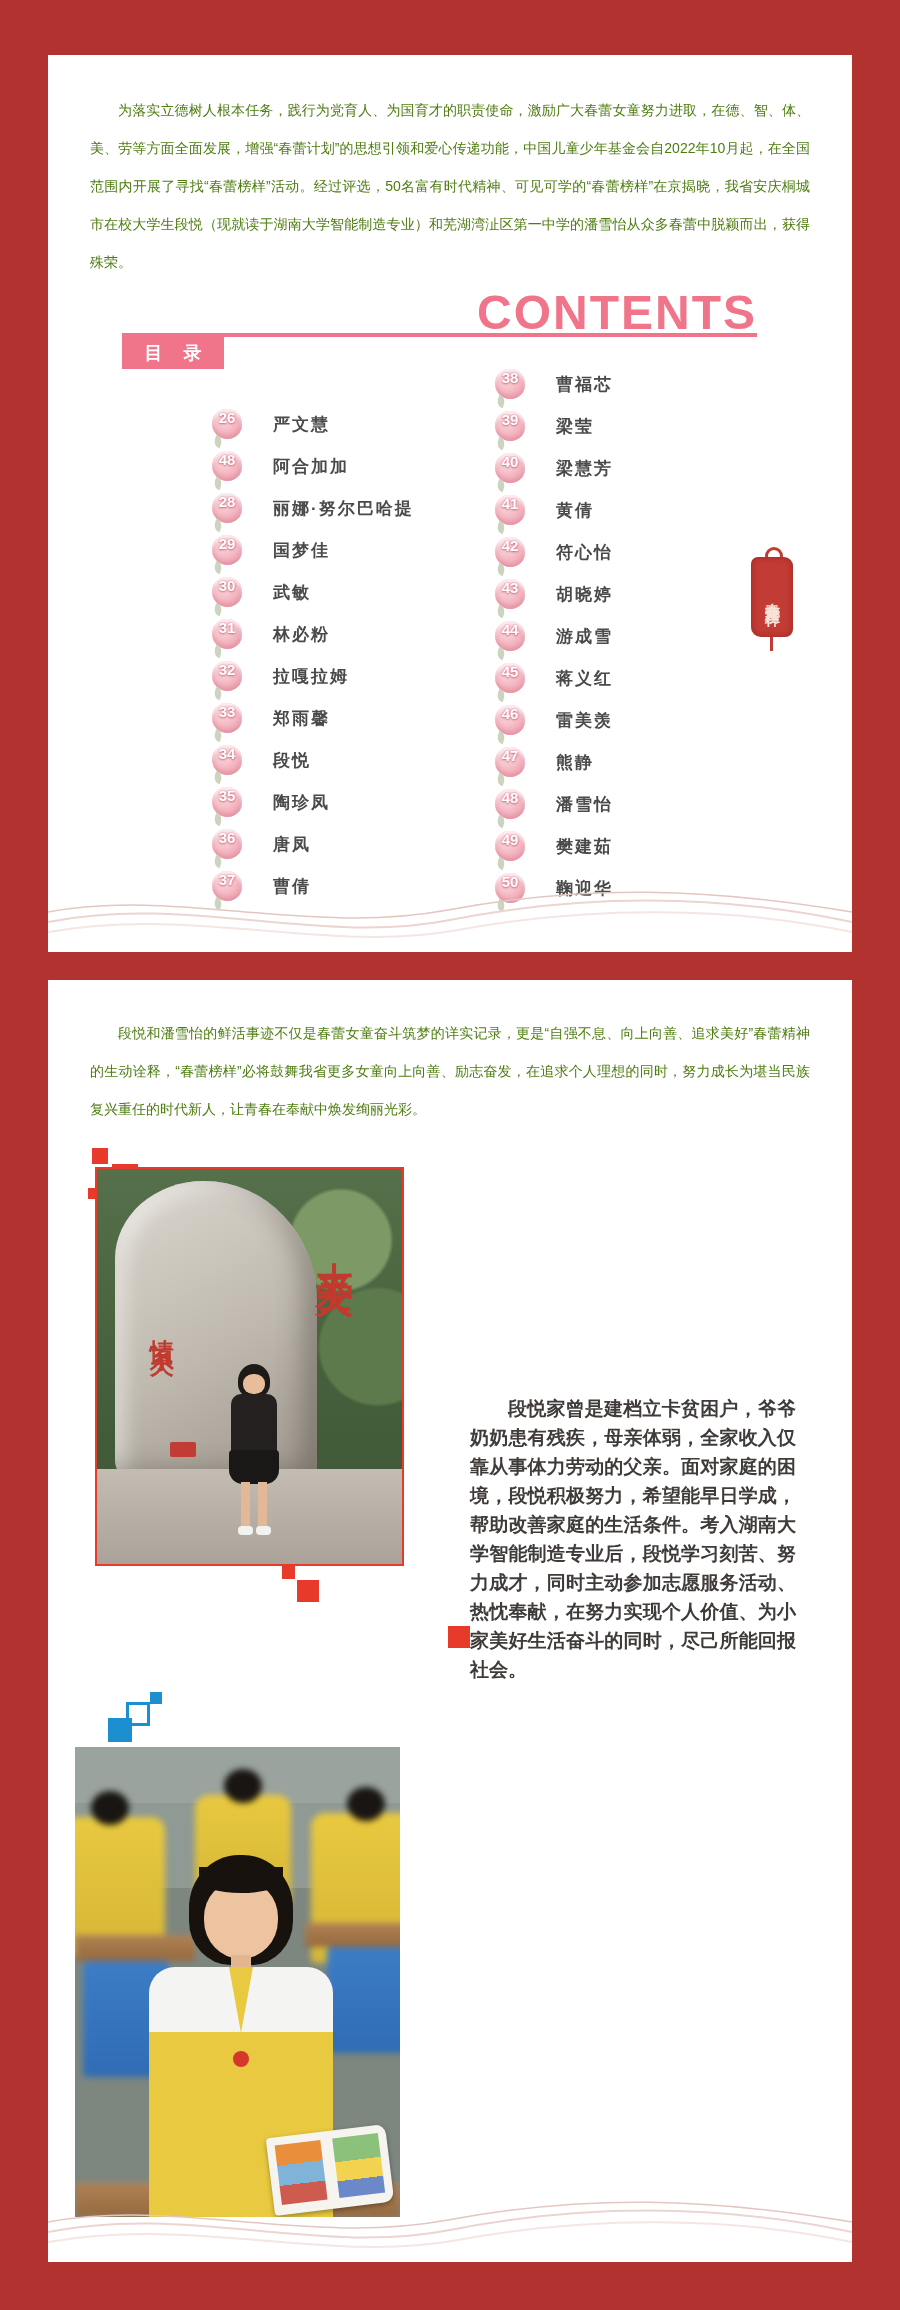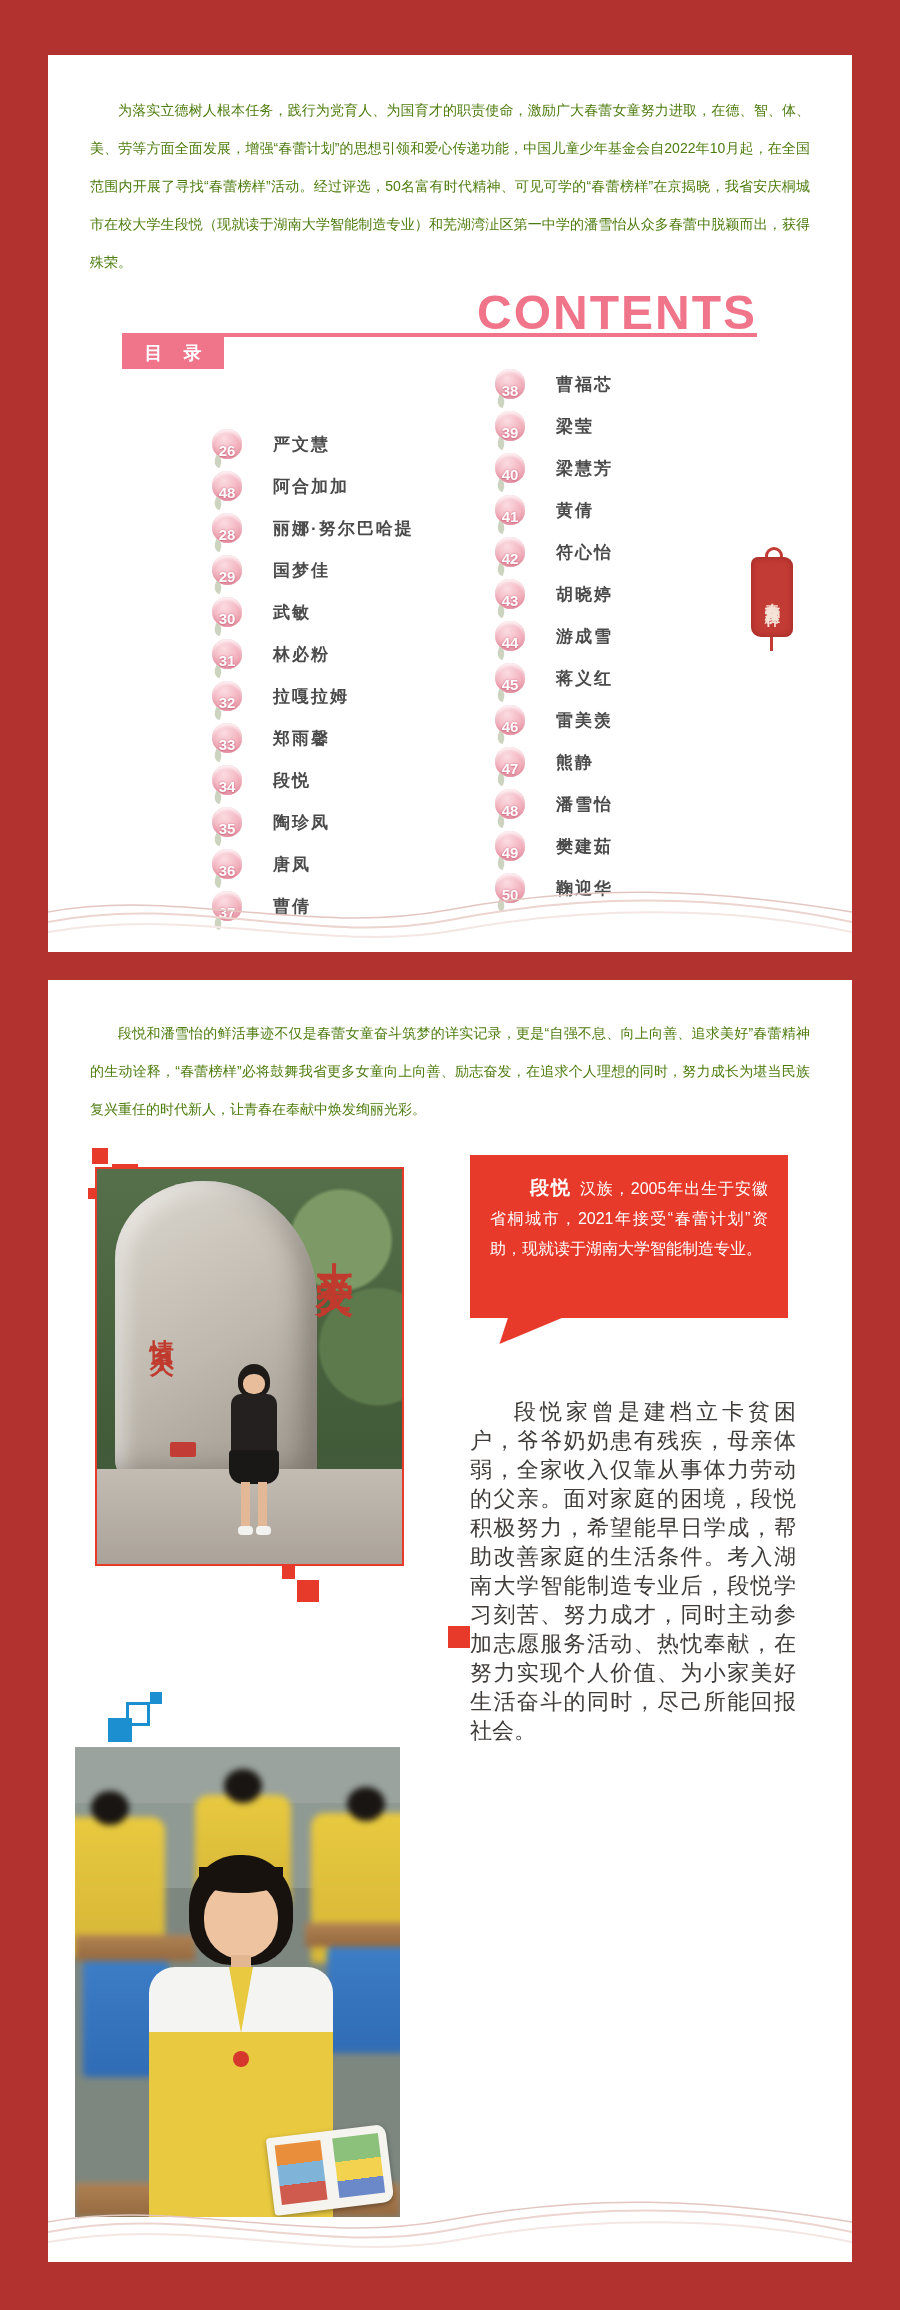--- a/index.html
+++ b/index.html
@@ -17,27 +17,27 @@
   
   #contents-title{position:absolute;top:230px;right:95px;font-size:48px;font-weight:bold;
         color:#f0758a;letter-spacing:2px;}
   #contents-line{position:absolute;top:278px;left:74px;width:635px;height:4px;background:#f0758a;}
   #toc-label-box{position:absolute;top:282px;left:74px;width:102px;height:32px;background:#f0758a;
         color:#ffffff;font-size:18px;font-weight:bold;display:flex;align-items:center;
         justify-content:center;letter-spacing:8px;text-indent:8px;}
 
   
   .toc-col{position:absolute;display:flex;flex-direction:column;}
-  #toc-left{left:164px;top:368px;}
+  #toc-left{left:164px;top:348px;}
   #toc-right{left:447px;top:308px;}
   .toc-row{height:42px;display:flex;align-items:center;}
   .flower{width:30px;height:30px;border-radius:50% 50% 48% 52%;position:relative;flex:0 0 30px;
         background:radial-gradient(circle at 40% 32%,#fbdce1,#f3b3bf 55%,#ea9cab);
         box-shadow:inset 0 -3px 4px rgba(221,130,148,.55), inset 0 3px 3px rgba(255,255,255,.8);
-        display:flex;align-items:flex-end;justify-content:center;}
+        display:flex;align-items:flex-start;justify-content:center;}
   .flower::after{content:"";position:absolute;left:2px;bottom:-8px;width:8px;height:11px;
         background:#ccd4c0;border-radius:0 80% 0 80%;transform:rotate(24deg);}
   .flower-num{font-size:15px;font-weight:bold;color:#ffffff;
         text-shadow:0 1px 2px rgba(210,105,130,.95),0 0 2px rgba(210,105,130,.8);}
   .toc-name{margin-left:31px;font-size:17px;font-weight:bold;color:#4a4a4a;letter-spacing:2px;white-space:nowrap;}
 
   
   #seal{position:absolute;left:700px;top:492px;width:48px;height:108px;}
   #seal .loop{position:absolute;left:17px;top:0;width:12px;height:12px;border:3px solid #c23b34;border-radius:50%;}
   #seal .tag{position:absolute;left:3px;top:10px;width:42px;height:80px;background:#c23b34;
@@ -110,22 +110,22 @@
 
   
   .bubble{position:absolute;left:422px;width:318px;color:#ffffff;font-size:16px;line-height:30px;
         text-align:justify;padding:18px 20px 14px 20px;box-sizing:border-box;text-indent:2.5em;}
   #bubble-red{top:175px;height:163px;background:#e73a2b;}
   #bubble-red::after{content:"";position:absolute;left:34px;bottom:-26px;width:0;height:0;
         border-top:28px solid #e73a2b;border-right:58px solid transparent;transform:skewX(-18deg);}
   #bubble-blue{top:770px;height:143px;background:#1c8fd0;font-size:16px;line-height:28px;padding-top:16px;}
   .bubble .pname{font-size:19px;font-weight:bold;letter-spacing:1px;margin-right:8px;}
 
-  .profile-body{position:absolute;left:422px;width:326px;color:#3f3b39;font-size:22px;
-        font-weight:normal;line-height:29px;text-align:justify;text-indent:2em;
+  .profile-body{position:absolute;left:422px;width:326px;color:#3f3b39;font-size:19px;
+        font-weight:bold;line-height:29px;text-align:justify;text-indent:2em;
         font-family:"Liberation Serif",serif;}
   #duanyue-body{top:395px;}
   #panxueyi-body{top:945px;}
 </style>
 </head>
 <body>
 
 <div class="card" id="card1">
 
   <p class="para" id="intro-para">为落实立德树人根本任务，践行为党育人、为国育才的职责使命，激励广大春蕾女童努力进取，在德、智、体、美、劳等方面全面发展，增强“春蕾计划”的思想引领和爱心传递功能，中国儿童少年基金会自2022年10月起，在全国范围内开展了寻找“春蕾榜样”活动。经过评选，50名富有时代精神、可见可学的“春蕾榜样”在京揭晓，我省安庆桐城市在校大学生段悦（现就读于湖南大学智能制造专业）和芜湖湾沚区第一中学的潘雪怡从众多春蕾中脱颖而出，获得殊荣。</p>
@@ -328,23 +328,20 @@
       <div class="leg r"></div>
       <div class="shoe l"></div>
       <div class="shoe r"></div>
     </div>
   </div>
 
   <div class="sq red" style="left:234px;top:586px;width:13px;height:13px;"></div>
   <div class="sq red" style="left:249px;top:600px;width:22px;height:22px;"></div>
   <div class="sq red" style="left:400px;top:646px;width:22px;height:22px;"></div>
 
-  <div class="bubble" id="bubble-red">
-    <span class="pname">段悦</span><span>汉族，2005年出生于安徽省桐城市，2021年接受“春蕾计划”资助，现就读于湖南大学智能制造专业。</span>
-  </div>
 
   <p class="profile-body" id="duanyue-body">段悦家曾是建档立卡贫困户，爷爷奶奶患有残疾，母亲体弱，全家收入仅靠从事体力劳动的父亲。面对家庭的困境，段悦积极努力，希望能早日学成，帮助改善家庭的生活条件。考入湖南大学智能制造专业后，段悦学习刻苦、努力成才，同时主动参加志愿服务活动、热忱奉献，在努力实现个人价值、为小家美好生活奋斗的同时，尽己所能回报社会。</p>
 
   <div class="sq blue" style="left:102px;top:712px;width:12px;height:12px;"></div>
   <div class="sq blue-o" style="left:78px;top:722px;width:18px;height:18px;"></div>
   <div class="sq blue" style="left:60px;top:738px;width:24px;height:24px;"></div>
 
   <div class="photo" id="photo2">
     <div class="blurlayer">
       <div class="student" style="left:-20px;top:70px;width:110px;height:140px;">

